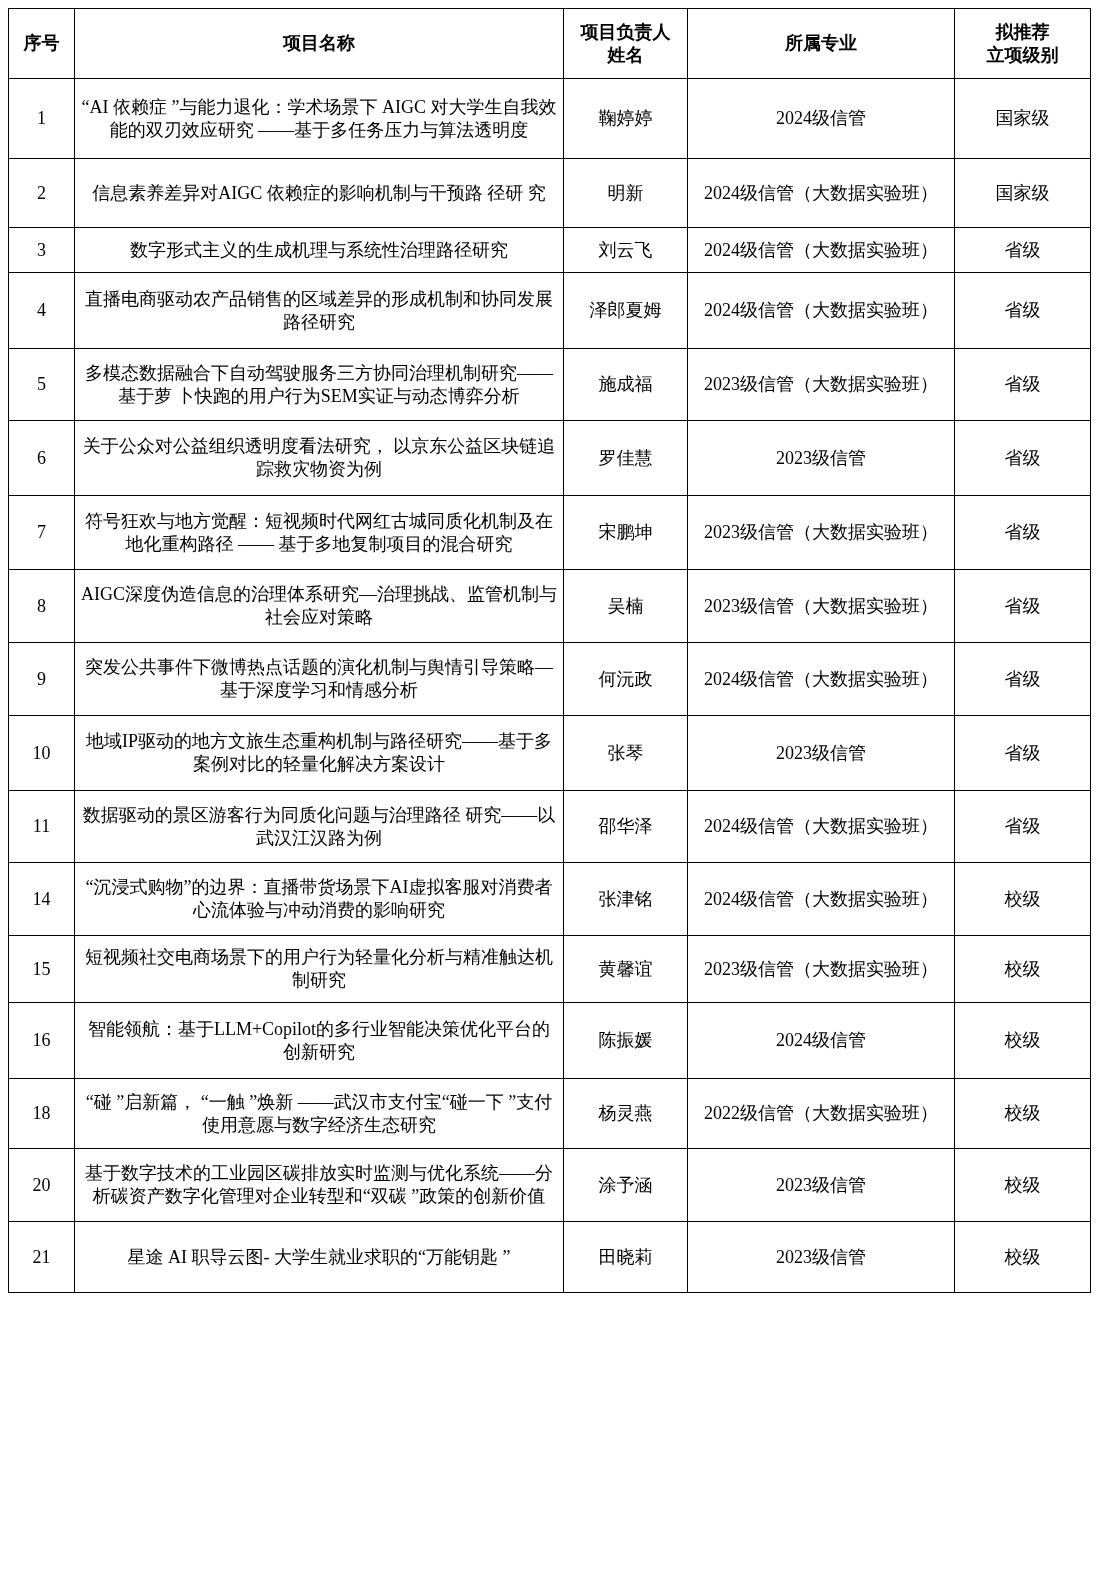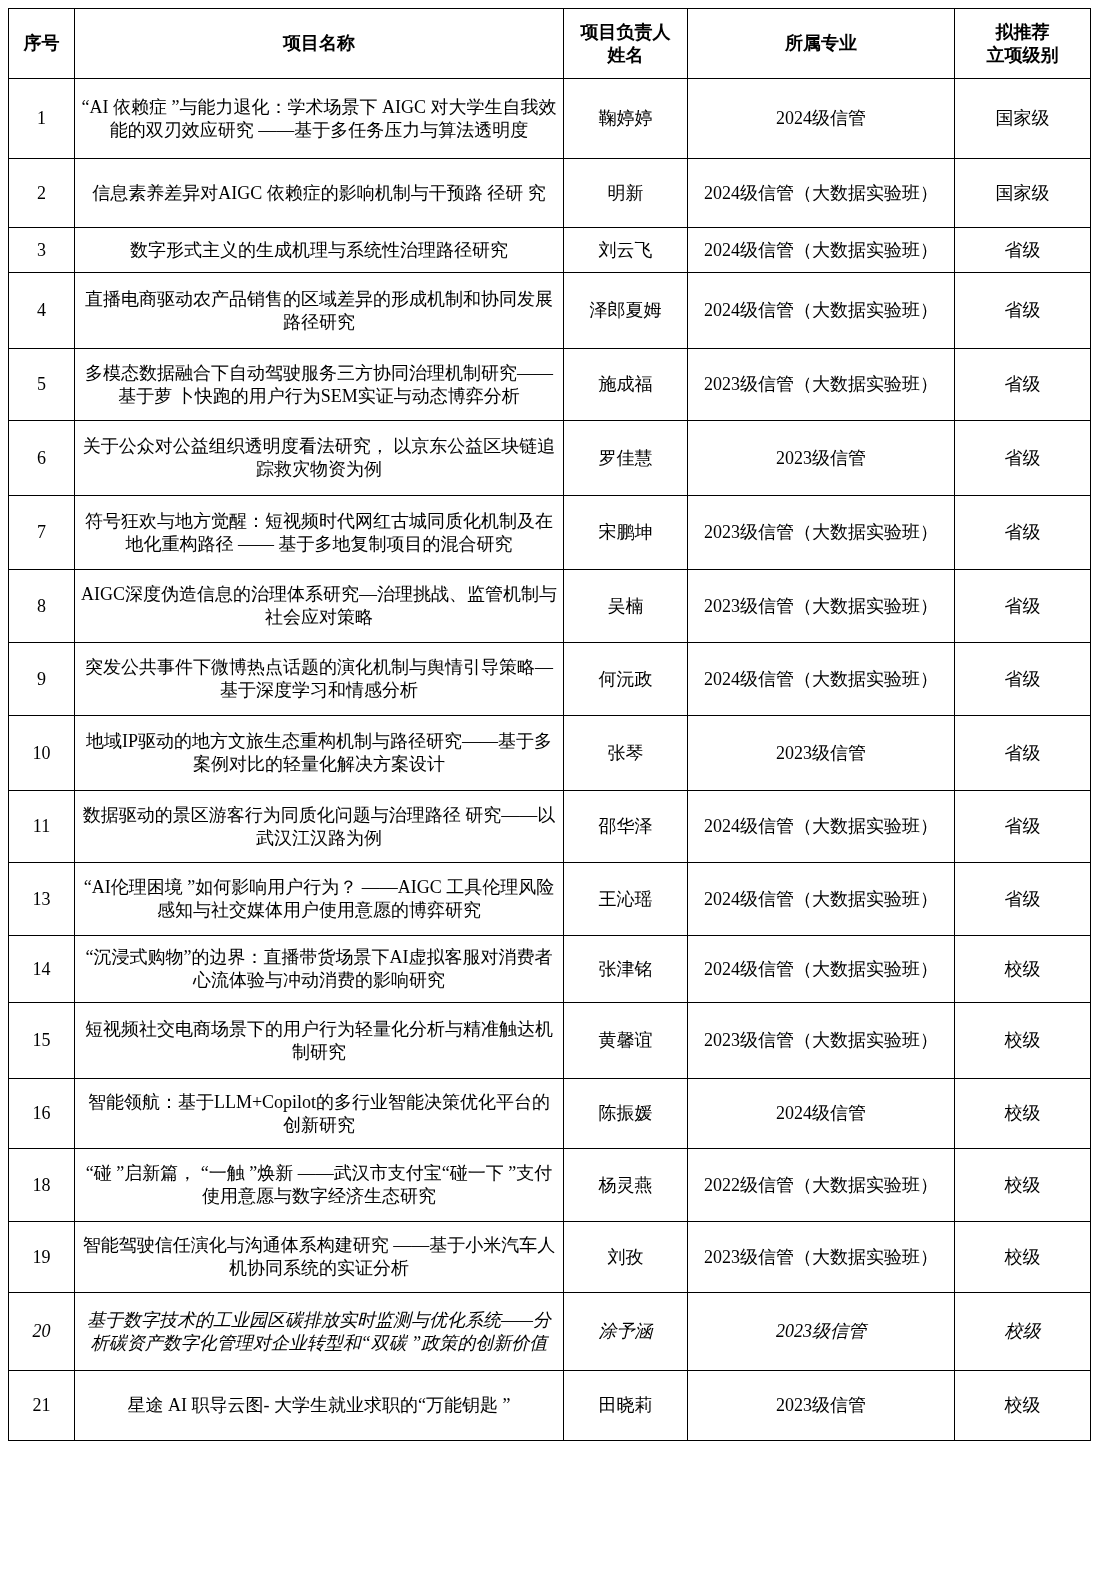--- a/index.html
+++ b/index.html
@@ -172,27 +172,20 @@
 
   <tr>
     <td class="c-no">11</td>
     <td class="c-name">数据驱动的景区游客行为同质化问题与治理路径 研究——以武汉江汉路为例</td>
     <td class="c-leader">邵华泽</td>
     <td class="c-major">2024级信管（大数据实验班）</td>
     <td class="c-level">省级</td>
   </tr>
 
 
-  <tr>
-    <td class="c-no">13</td>
-    <td class="c-name">“AI伦理困境 ”如何影响用户行为？  ——AIGC 工具伦理风险感知与社交媒体用户使用意愿的博弈研究</td>
-    <td class="c-leader">王沁瑶</td>
-    <td class="c-major">2024级信管（大数据实验班）</td>
-    <td class="c-level">省级</td>
-  </tr>
 
   <tr>
     <td class="c-no">14</td>
     <td class="c-name">“沉浸式购物”的边界：直播带货场景下AI虚拟客服对消费者心流体验与冲动消费的影响研究</td>
     <td class="c-leader">张津铭</td>
     <td class="c-major">2024级信管（大数据实验班）</td>
     <td class="c-level">校级</td>
   </tr>
 
   <tr>
@@ -213,27 +206,20 @@
 
 
   <tr>
     <td class="c-no">18</td>
     <td class="c-name">“碰 ”启新篇，  “一触 ”焕新 ——武汉市支付宝“碰一下 ”支付使用意愿与数字经济生态研究</td>
     <td class="c-leader">杨灵燕</td>
     <td class="c-major">2022级信管（大数据实验班）</td>
     <td class="c-level">校级</td>
   </tr>
 
-  <tr>
-    <td class="c-no">19</td>
-    <td class="c-name">智能驾驶信任演化与沟通体系构建研究 ——基于小米汽车人机协同系统的实证分析</td>
-    <td class="c-leader">刘孜</td>
-    <td class="c-major">2023级信管（大数据实验班）</td>
-    <td class="c-level">校级</td>
-  </tr>
 
   <tr>
     <td class="c-no">20</td>
     <td class="c-name">基于数字技术的工业园区碳排放实时监测与优化系统——分析碳资产数字化管理对企业转型和“双碳 ”政策的创新价值</td>
     <td class="c-leader">涂予涵</td>
     <td class="c-major">2023级信管</td>
     <td class="c-level">校级</td>
   </tr>
 
   <tr>

